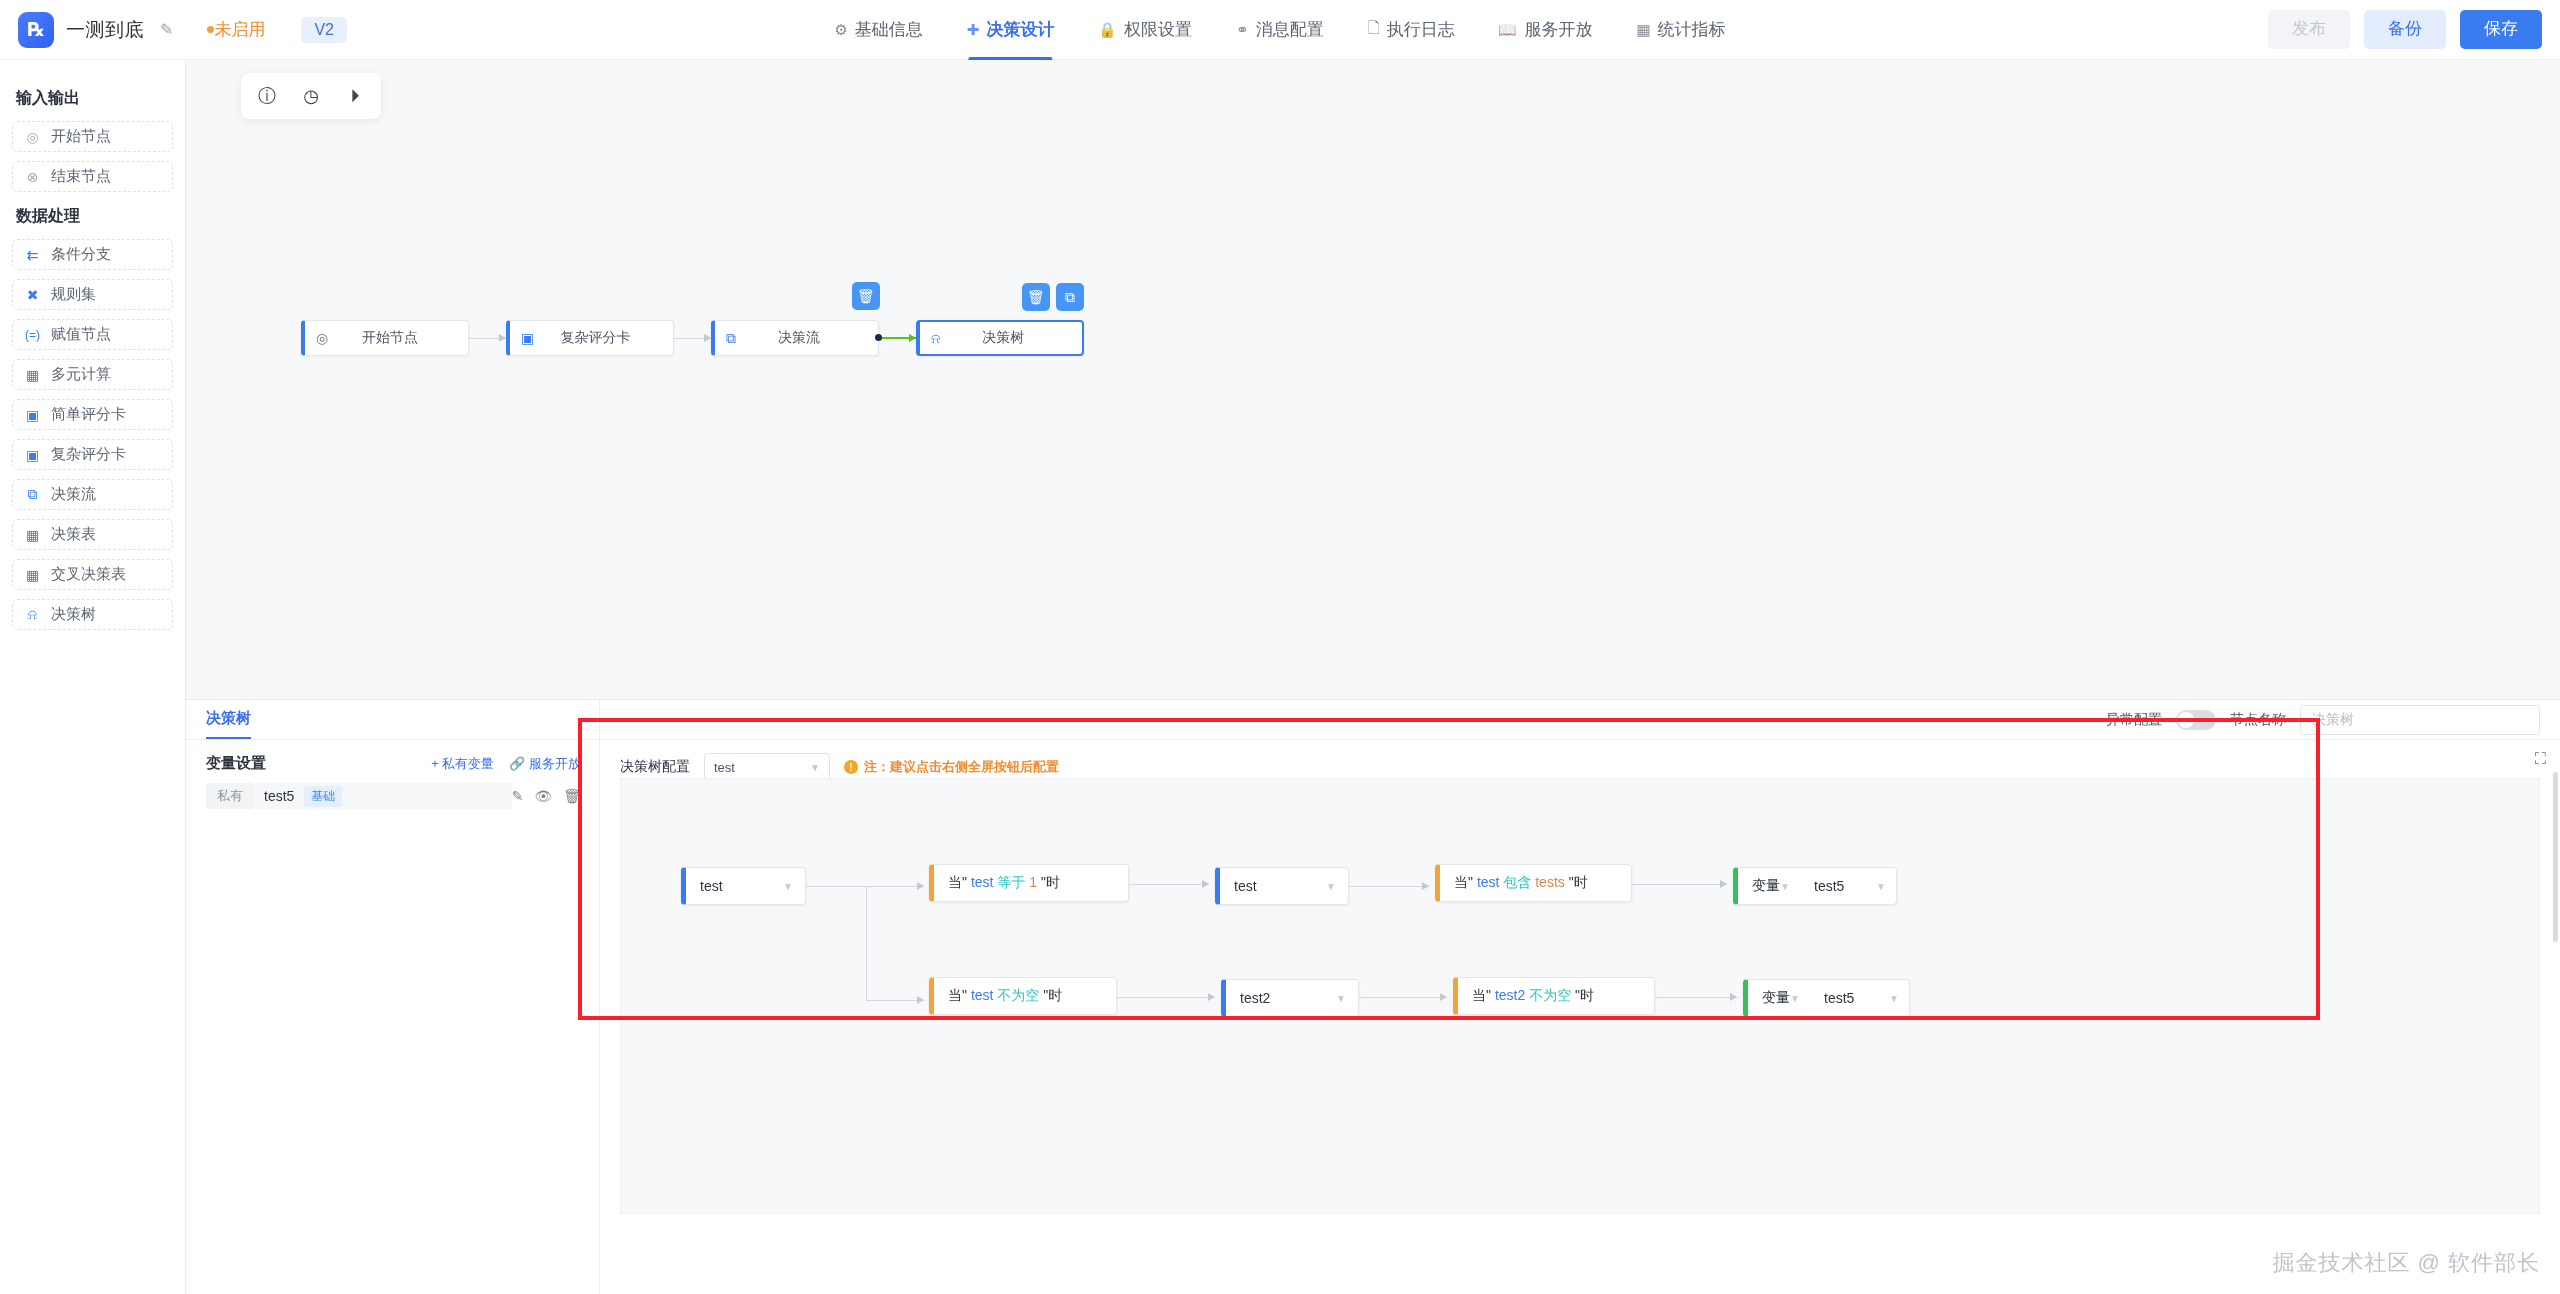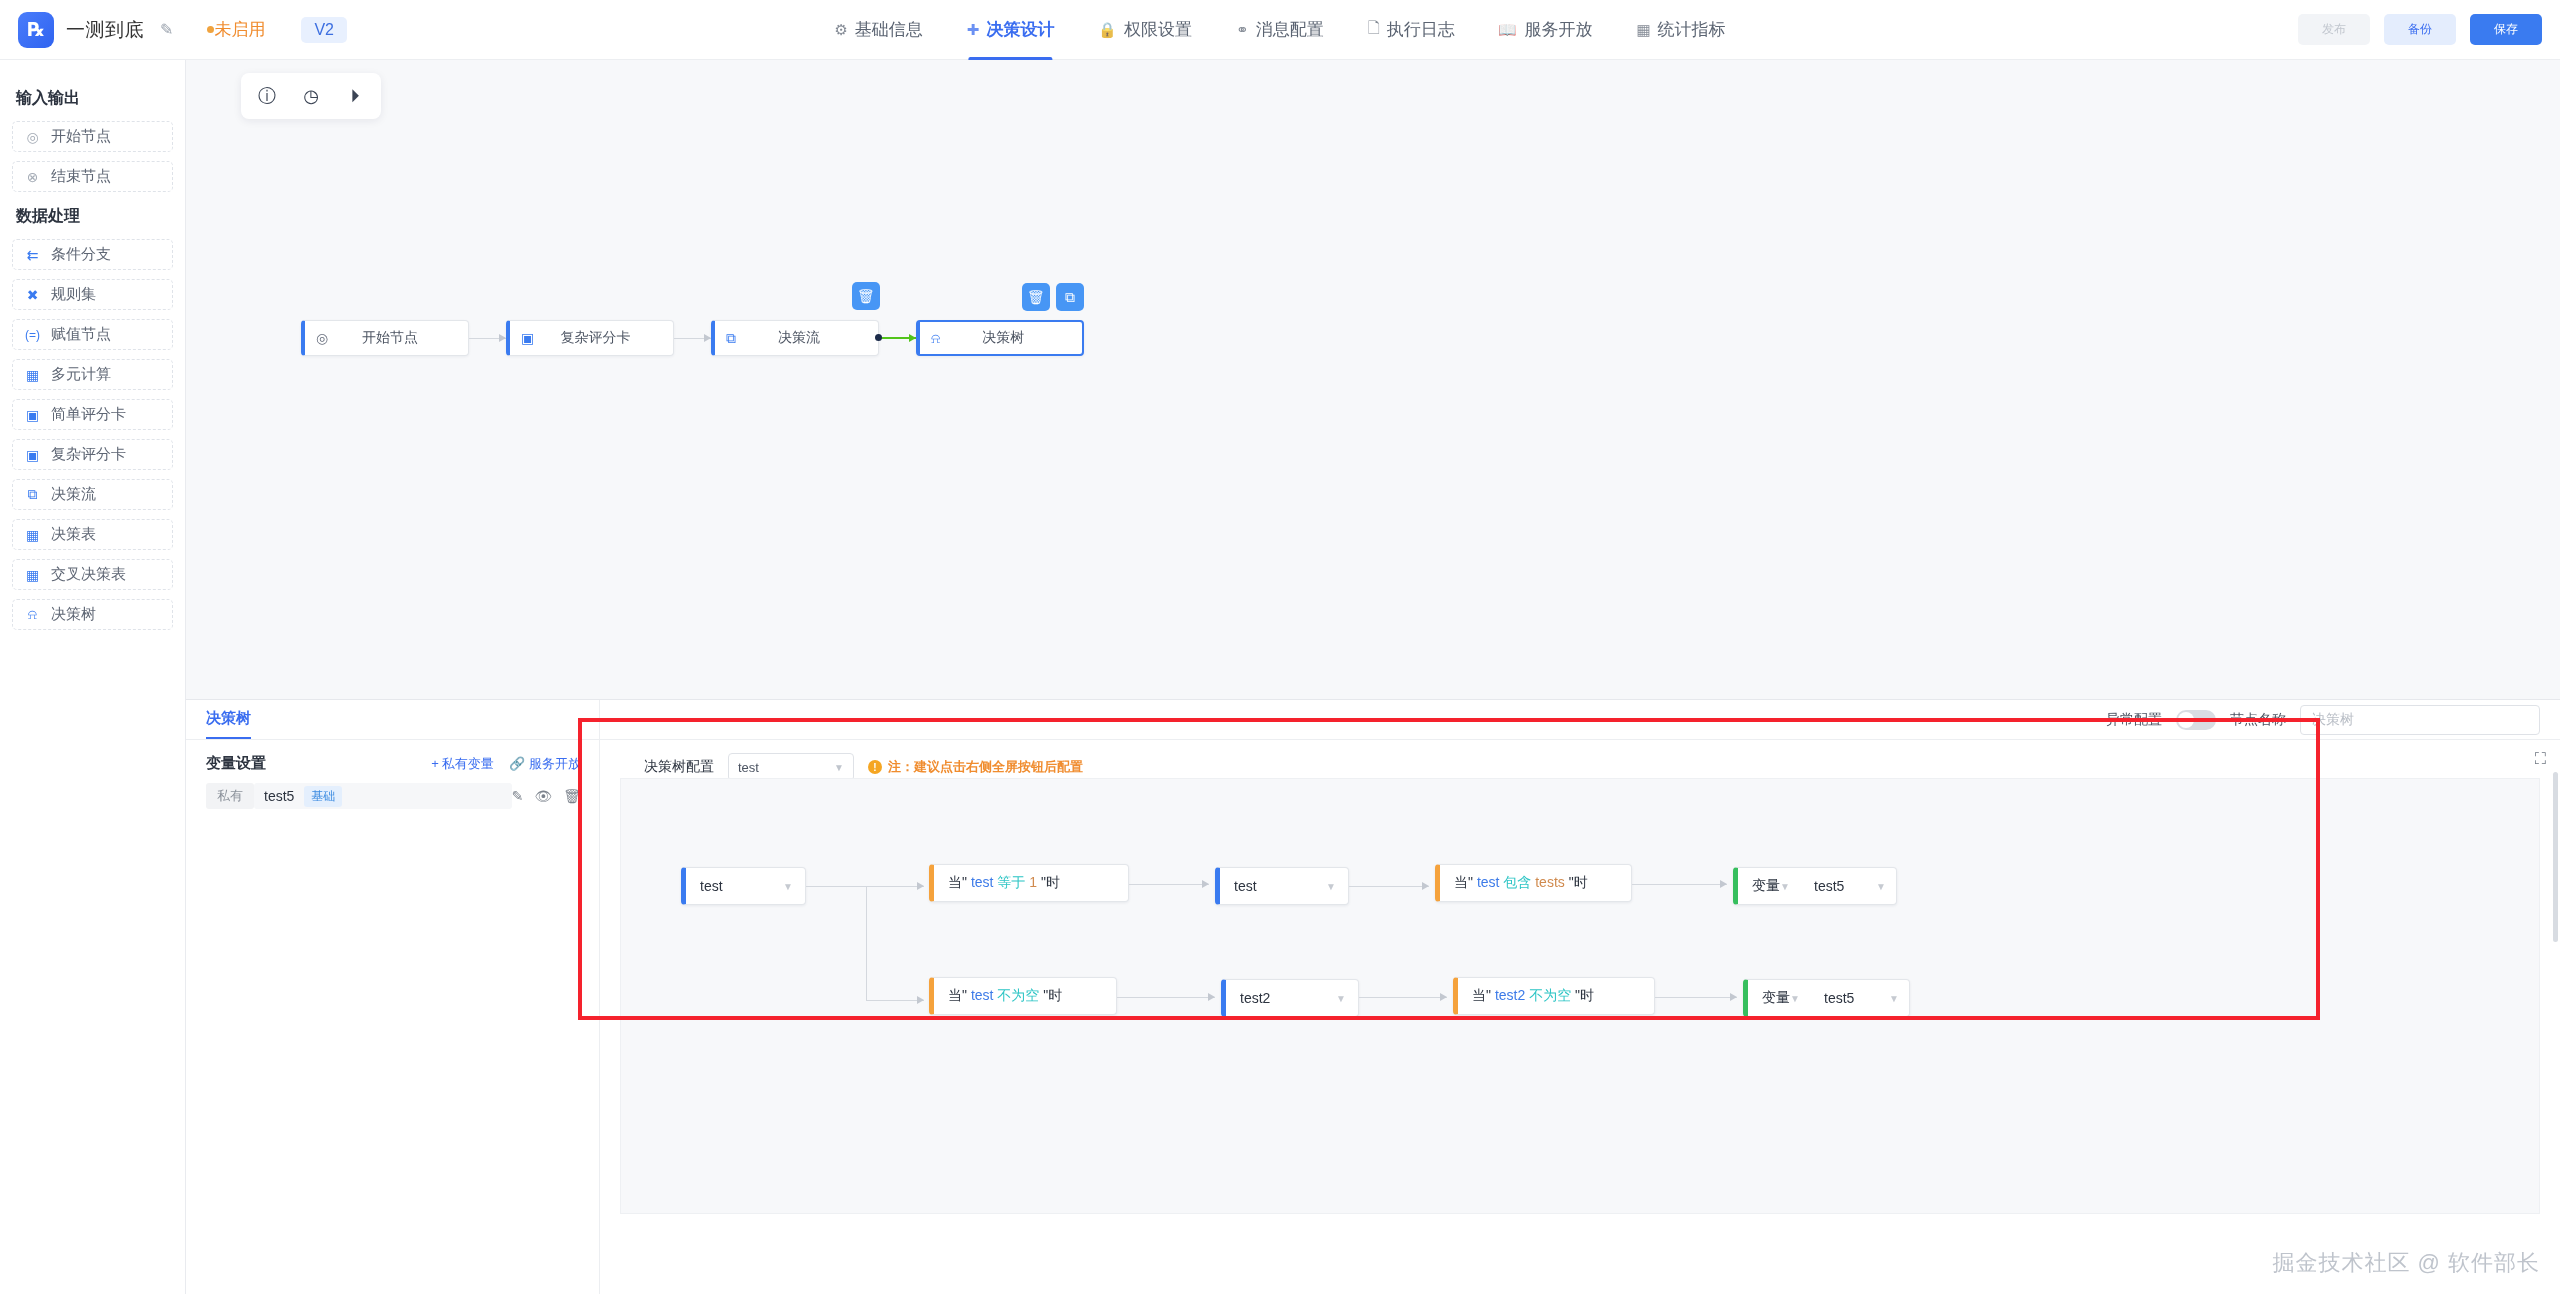--- a/index.html
+++ b/index.html
@@ -36,21 +36,21 @@
   .tabs { position: absolute; left: 50%; transform: translateX(-50%); display: flex; gap: 44px; height: 60px; align-items: center; }
   .tab { display: flex; align-items: center; gap: 7px; font-size: 17px; color: #5b6472; cursor: pointer; height: 60px; position: relative; }
   .tab .ic { font-size: 15px; opacity: .75; display:flex; align-items:center; }
   .tab.active { color: #3a6df0; font-weight: 600; }
   .tab.active::after {
     content: ""; position: absolute; bottom: 0; left: 2px; right: 2px; height: 3px;
     background: #3a6df0; border-radius: 2px 2px 0 0;
   }
 
   .topactions { position: absolute; right: 18px; display: flex; gap: 14px; align-items: center; }
-  .btn { font-size: 12px; padding: 8px 24px; border-radius: 5px; border: none; cursor: pointer; line-height: 1.3; }
+  .btn { font-size: 17px; padding: 8px 24px; border-radius: 5px; border: none; cursor: pointer; line-height: 1.3; }
   .btn-ghost { background: #f2f4f7; color: #c2c7cf; cursor: not-allowed; }
   .btn-light { background: #e4edfd; color: #3a6df0; }
   .btn-primary { background: #3a7bf0; color: #fff; }
 
   
   .sidebar {
     position: absolute; top: 60px; left: 0; width: 186px; height: 1234px;
     background: #fff; border-right: 1px solid #e9ebef; padding: 14px 12px;
   }
   .side-group-title { font-size: 16px; font-weight: 700; color: #2d3440; margin: 14px 0 12px 4px; }
@@ -127,21 +127,21 @@
   .varicons span { cursor: pointer; }
 
   .bright { flex: 1; position: relative; }
   .brighthdr { height: 40px; border-bottom: 1px solid #eceef1; display: flex; align-items: center; justify-content: flex-end; gap: 14px; padding-right: 20px; }
   .brighthdr .lbl { font-size: 14px; color: #4c5462; }
   .switch { width: 40px; height: 20px; border-radius: 10px; background: #d9dde3; position: relative; cursor: pointer; }
   .switch::after { content:""; position:absolute; top:2px; left:2px; width:16px;height:16px;border-radius:50%;background:#fff; }
   .namein { width: 240px; height: 30px; border: 1px solid #dfe2e7; border-radius: 4px; padding: 0 11px; font-size: 14px; color: #b9bec6; display: flex; align-items: center; }
 
   .cfgbar { display: flex; align-items: center; gap: 14px; padding: 13px 20px 10px 20px; }
-  .cfgbar .cl { font-size: 14px; color: #2d3440; margin-left: 24px; }
+  .cfgbar .cl { font-size: 14px; color: #2d3440; }
   .sel {
     width: 126px; height: 28px; border: 1px solid #dfe2e7; border-radius: 4px;
     display: flex; align-items: center; justify-content: space-between;
     padding: 0 9px; font-size: 13px; color: #4c5462; background: #fff; cursor: pointer;
   }
   .sel .chev { color: #c0c5cd; font-size: 10px; }
   .warn { display: flex; align-items: center; gap: 6px; font-size: 13px; color: #f08c2e; font-weight: 600; }
   .warn .wic { width: 14px; height: 14px; border-radius: 50%; background: #f5a623; color: #fff; font-size: 10px; display:flex;align-items:center;justify-content:center; font-weight:700;}
 
   .treecanvas {

